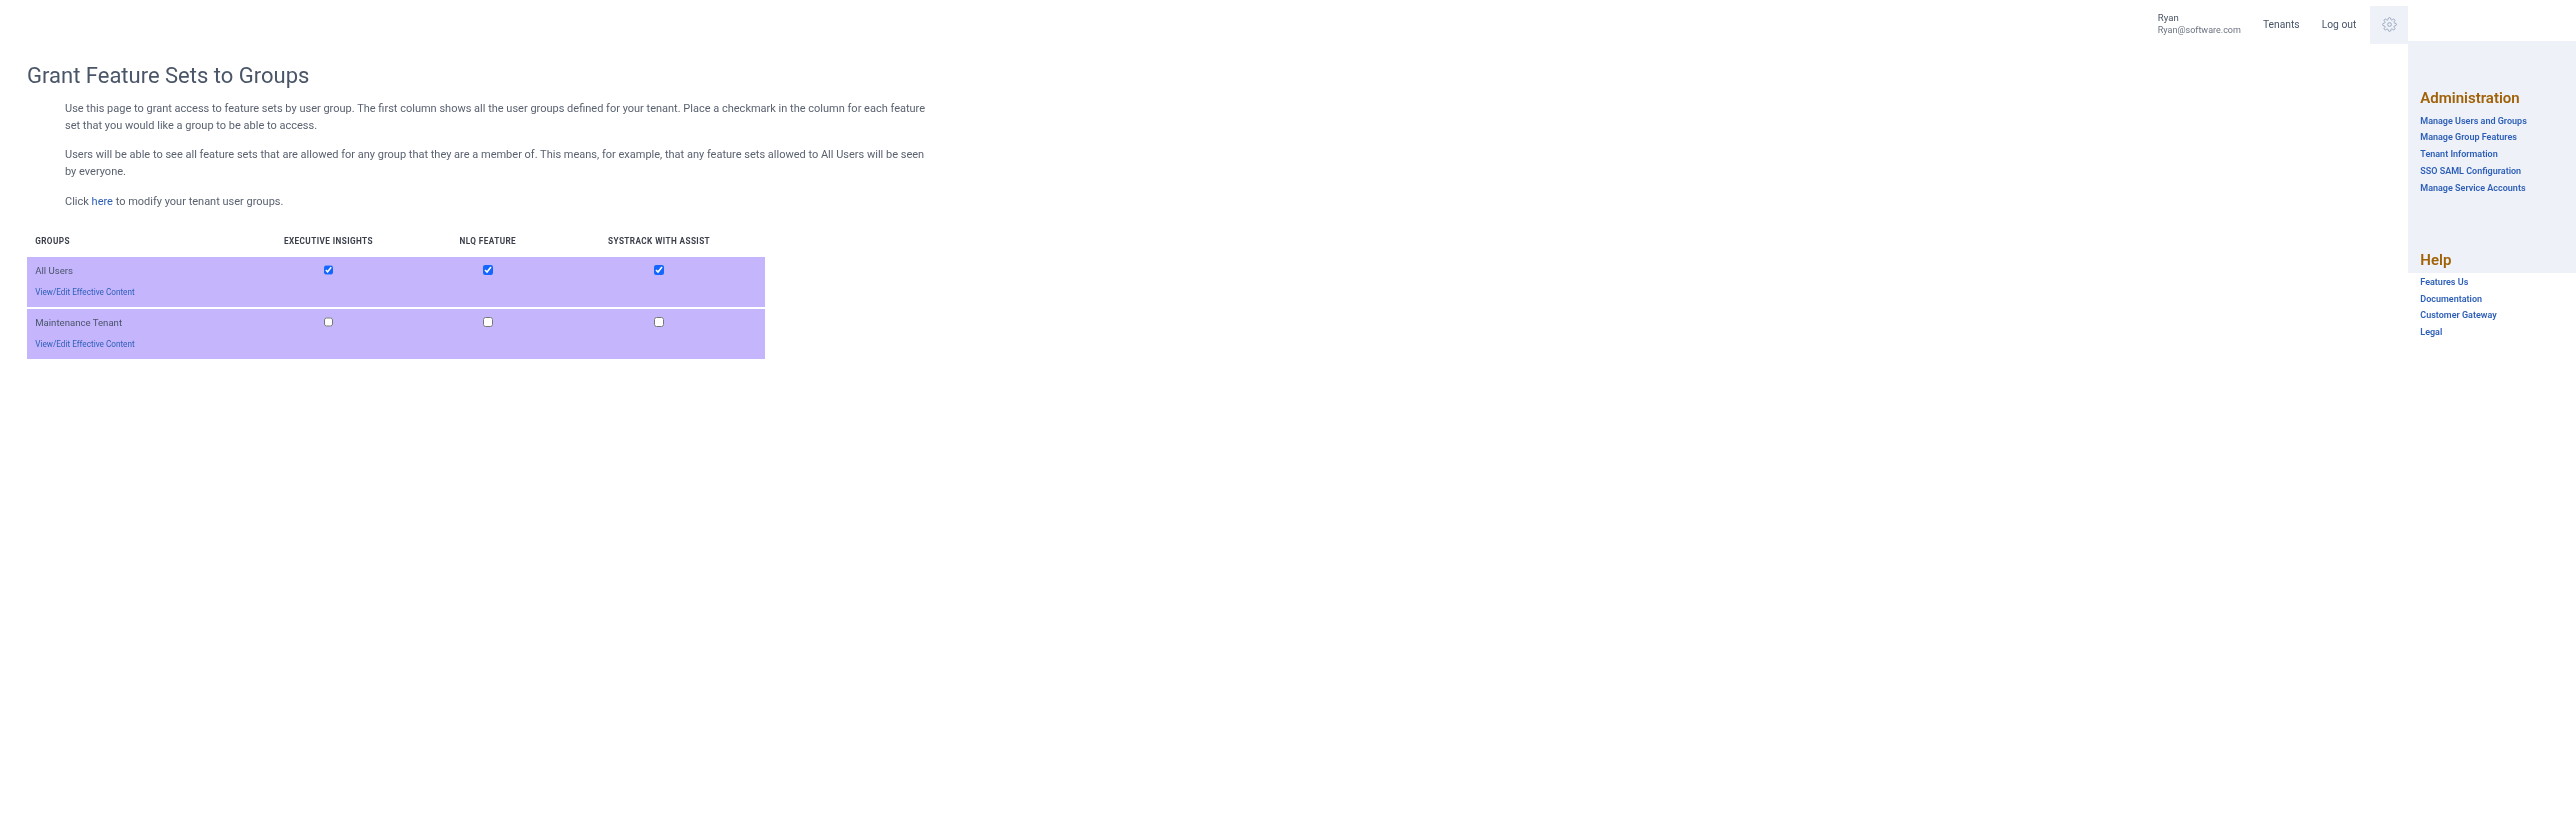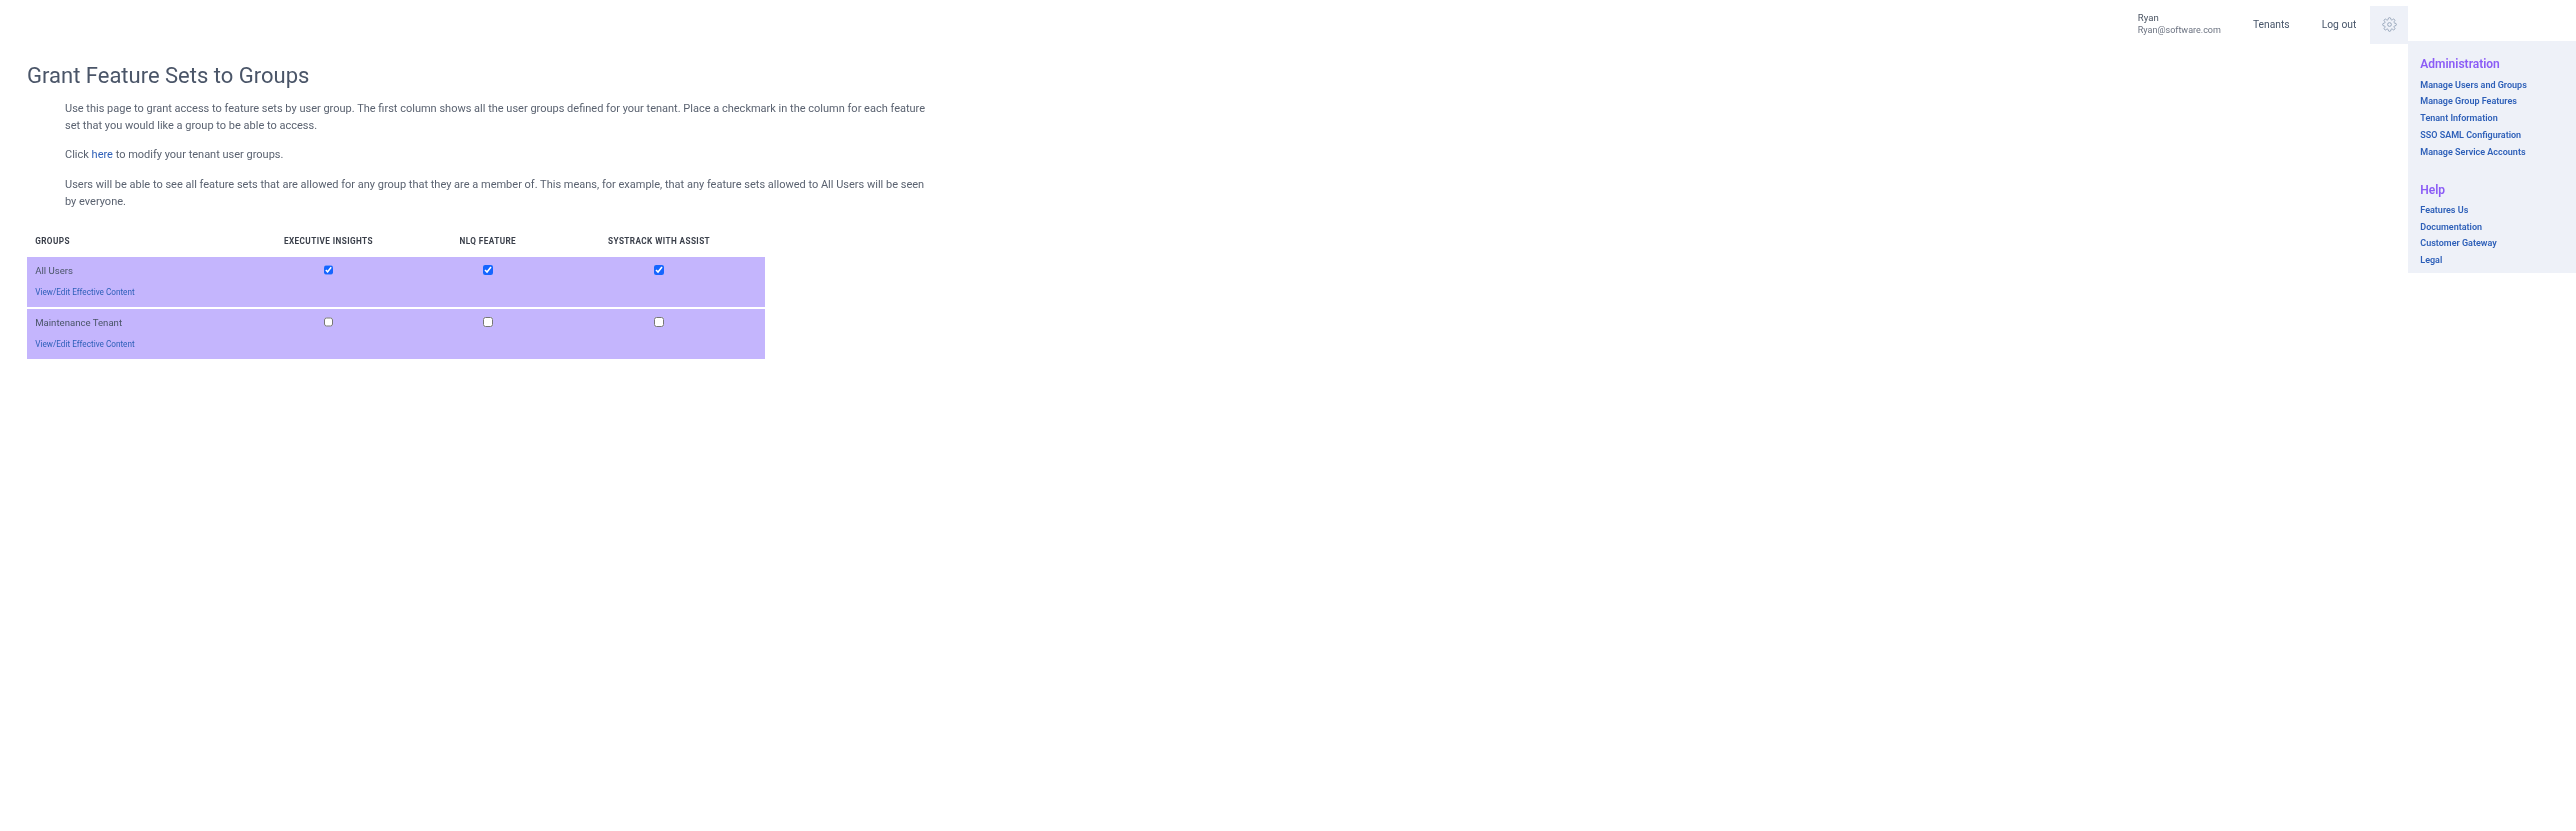--- a/index.html
+++ b/index.html
@@ -28,21 +28,21 @@
   .topbar {
     display: flex;
     justify-content: flex-end;
     align-items: center;
     padding: 5.5px 0 5.5px 0;
     min-height: 41px;
   }
   .topbar-inner {
     display: flex;
     align-items: center;
-    gap: 32px;
+    gap: 22px;
     padding-right: 13.7px;
   }
   .user-block {
     font-size: 9px;
     color: #6b7280;
     text-align: left;
     line-height: 1.3;
   }
   .user-block .username {
     font-size: 9.6px;
@@ -131,24 +131,25 @@
     cursor: pointer;
   }
   .sidebar {
     width: 168px;
     background: #eef1f8;
     padding: 16.4px 12.3px;
     margin-top: 41px;
     height: 232px;
   }
   .sidebar-section-title {
-    font-size: 12px;
+    font-size: 15px;
     font-weight: 600;
-    color: #8b5cf6;
+    color: #a16207;
     margin-bottom: 8.2px;
+    margin-top: 32px;
   }
   .sidebar-link {
     display: block;
     font-size: 9px;
     font-weight: 600;
     color: #2d5fb8;
     margin-bottom: 6.8px;
     cursor: pointer;
   }
   .sidebar-spacer {
@@ -180,24 +181,24 @@
         <svg class="gear" viewBox="0 0 24 24">
           <circle cx="12" cy="12" r="3"></circle>
           <path d="M19.4 15a1.7 1.7 0 0 0 .3 1.8l.1.1a2 2 0 1 1-2.8 2.8l-.1-.1a1.7 1.7 0 0 0-1.8-.3 1.7 1.7 0 0 0-1 1.5V21a2 2 0 1 1-4 0v-.1a1.7 1.7 0 0 0-1.1-1.5 1.7 1.7 0 0 0-1.8.3l-.1.1a2 2 0 1 1-2.8-2.8l.1-.1a1.7 1.7 0 0 0 .3-1.8 1.7 1.7 0 0 0-1.5-1H3a2 2 0 1 1 0-4h.1A1.7 1.7 0 0 0 4.6 9a1.7 1.7 0 0 0-.3-1.8l-.1-.1a2 2 0 1 1 2.8-2.8l.1.1a1.7 1.7 0 0 0 1.8.3H9a1.7 1.7 0 0 0 1-1.5V3a2 2 0 1 1 4 0v.1a1.7 1.7 0 0 0 1 1.5 1.7 1.7 0 0 0 1.8-.3l.1-.1a2 2 0 1 1 2.8 2.8l-.1.1a1.7 1.7 0 0 0-.3 1.8V9c.4.6 1 .9 1.5 1H21a2 2 0 1 1 0 4h-.1a1.7 1.7 0 0 0-1.5 1z"></path>
         </svg>
       </div>
     </div>
 
     <div class="content">
       <h1 class="page-title">Grant Feature Sets to Groups</h1>
       <p class="page-desc">Use this page to grant access to feature sets by user group. The first column shows all the user groups defined for your tenant. Place a checkmark in the column for each feature set that you would like a group to be able to access.</p>
+      <p class="page-desc">Users will be able to see all feature sets that are allowed for any group that they are a member of. This means, for example, that any feature sets allowed to All Users will be seen by everyone.</p>
       <p class="page-desc">
         <span>Click </span><a>here</a><span> to modify your tenant user groups.</span>
       </p>
-      <p class="page-desc">Users will be able to see all feature sets that are allowed for any group that they are a member of. This means, for example, that any feature sets allowed to All Users will be seen by everyone.</p>
 
       <div class="table-wrap">
         <table>
           <thead>
             <tr>
               <th>GROUPS</th>
               <th class="center">EXECUTIVE INSIGHTS</th>
               <th class="center">NLQ FEATURE</th>
               <th class="center">SYSTRACK WITH ASSIST</th>
             </tr>

